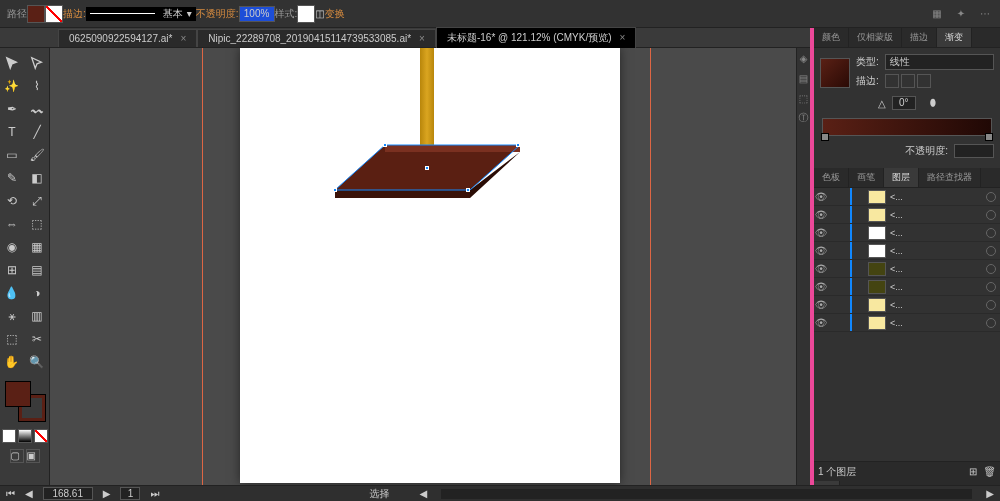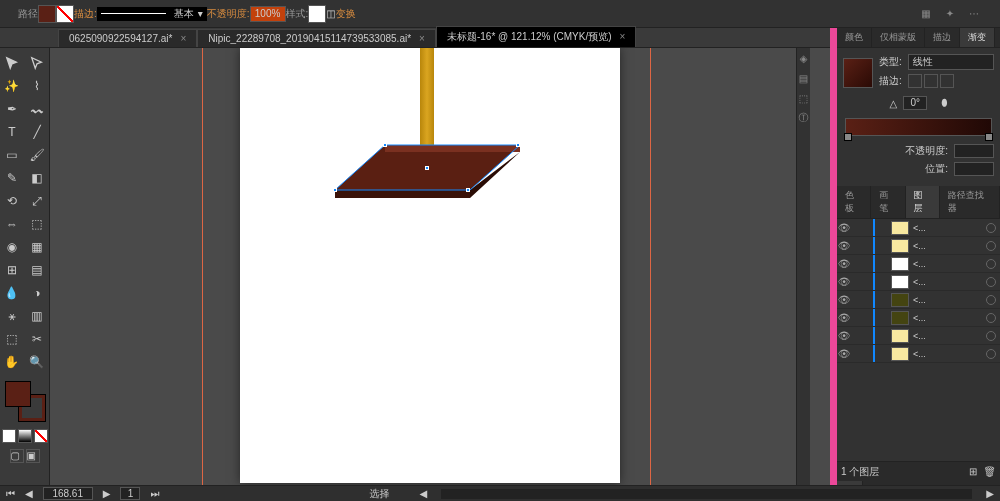--- a/index.html
+++ b/index.html
@@ -1,50 +1,50 @@
 <!DOCTYPE html>
 <html><head>
 <meta charset="utf-8">
 <style>
 *{margin:0;padding:0;box-sizing:border-box;font-family:sans-serif;font-size:10px;color:#ccc;user-select:none}
 body{background:#3a3a3a;width:1000px;height:501px;overflow:hidden;position:relative}
-.topbar{height:28px;background:#323232;display:flex;align-items:center;padding:0 18px;gap:0;border-bottom:1px solid #222}
+.topbar{height:28px;background:#323232;display:flex;align-items:center;padding:0 7px;gap:0;border-bottom:1px solid #222}
 .topbar-label{color:#999}
 .topbar-accent{color:#d88c3f}
 .swatch{width:18px;height:18px;background:#5a2015;border:1px solid #555}
 .crossed{position:relative;background:#fff}
 .crossed:after{content:"";position:absolute;left:0;top:0;right:0;bottom:0;background:linear-gradient(45deg,transparent 45%,red 45%,red 55%,transparent 55%)}
 .stroke-preview{width:110px;height:14px;background:#000;display:flex;align-items:center;justify-content:flex-end;padding-right:4px;gap:4px}
 .stroke-preview .line{flex:1;height:0;border-top:1px solid #fff;margin:0 4px}
-.pct-box{width:36px;height:16px;background:#c2410c;border:1px solid #555;text-align:center;line-height:14px}
+.pct-box{width:36px;height:16px;background:#1d4ed8;border:1px solid #555;text-align:center;line-height:14px}
 .style-box{width:18px;height:18px;background:#fff;border:1px solid #555}
 .topbar-icons{display:flex;gap:8px;margin-left:auto}
 .ti{width:16px;height:16px;display:flex;align-items:center;justify-content:center;color:#888}
-.tabs{height:20px;background:#3a3a3a;display:flex;align-items:flex-end;padding-left:58px;gap:0;border-bottom:1px solid #222}
+.tabs{height:20px;background:#3a3a3a;display:flex;align-items:center;padding-left:58px;gap:0;border-bottom:1px solid #222}
 .tab{padding:3px 10px;background:#2a2a2a;border:1px solid #444;border-bottom:none;color:#aaa;font-size:9px;position:relative}
 .tab.active{background:#000000;color:#eee}
 .tab .x{margin-left:8px;color:#888}
 .main{position:absolute;top:48px;left:0;right:0;bottom:16px;display:flex}
 .toolbox{width:50px;background:#3a3a3a;border-right:1px solid #222;padding-top:4px}
 .tool-grid{display:grid;grid-template-columns:24px 24px;gap:1px;justify-content:center}
 .tool{width:24px;height:22px;display:flex;align-items:center;justify-content:center;color:#ccc;font-size:12px}
 .tool svg{width:14px;height:14px;stroke:#ccc;fill:none;stroke-width:1.5}
 .fill-stroke{width:40px;height:40px;margin:8px auto;position:relative}
 .fs-fill{position:absolute;left:0;top:0;width:26px;height:26px;background:#5a2015;border:1px solid #000}
 .fs-stroke{position:absolute;right:0;bottom:0;width:26px;height:26px;background:#3a3a3a;border:3px solid #5a2015;outline:1px solid #000}
 .color-modes{display:flex;justify-content:center;gap:2px;margin-top:4px}
 .cm{width:14px;height:14px;border:1px solid #555}
 .canvas-wrap{flex:1;background:#4a4a4a;position:relative;overflow:hidden}
 .artboard{position:absolute;left:190px;top:0;width:380px;height:435px;background:#fff;box-shadow:0 0 10px rgba(0,0,0,.5)}
 .guide-v{position:absolute;top:0;bottom:0;width:1px;background:#d64}
 .pole{position:absolute;left:370px;top:0;width:14px;height:105px;background:linear-gradient(90deg,#b8860b,#daa520,#b8860b)}
 .table-top{position:absolute;left:285px;top:92px;width:185px;height:65px}
 .table-top svg{width:100%;height:100%}
 .sel-pt{position:absolute;width:4px;height:4px;background:#18f;border:1px solid #fff}
-.right-panels{width:170px;background:#323232;display:flex;flex-direction:column;border-left:7px solid #ec4899}
+.right-panels{width:190px;background:#323232;display:flex;flex-direction:column;border-left:4px solid #ec4899}
 .panel-tabs{display:flex;background:#2a2a2a;border-bottom:1px solid #222}
 .ptab{padding:3px 8px;font-size:9px;color:#999;border-right:1px solid #222}
 .ptab.active{background:#3a3a3a;color:#ddd}
 .panel-body{padding:6px;font-size:9px}
 .prow{display:flex;align-items:center;gap:6px;margin-bottom:4px}
 .psel{flex:1;height:16px;background:#222;border:1px solid #555;padding:0 4px;line-height:14px}
 .gswatch{width:30px;height:30px;background:linear-gradient(135deg,#5a2015,#2a0a05);border:1px solid #555}
 .grad-bar{height:18px;background:linear-gradient(90deg,#5a2015,#200805);margin:8px 2px;position:relative;border:1px solid #555}
 .grad-stop{position:absolute;bottom:-6px;width:8px;height:8px;background:#888;border:1px solid #000}
 .layers{flex:1;overflow:auto}
@@ -209,24 +209,20 @@
       <span style="margin-left:8px">⬮</span>
     </div>
     <div class="grad-bar">
       <div class="grad-stop" style="left:-2px"></div>
       <div class="grad-stop" style="right:-2px"></div>
     </div>
     <div class="prow">
         <span style="flex:1;text-align:right">不透明度:</span>
         <div class="angle-box" style="width:40px"></div>
       </div>
-    <div class="prow">
-        <span style="flex:1;text-align:right">位置:</span>
-        <div class="angle-box" style="width:40px"></div>
-      </div>
   </div>
 
   <div class="panel-tabs">
     <div class="ptab">色板</div>
     <div class="ptab">画笔</div>
     <div class="ptab active">图层</div>
     <div class="ptab">路径查找器</div>
   </div>
   <div class="layers" id="layers-list">
       <div class="layer-row">

